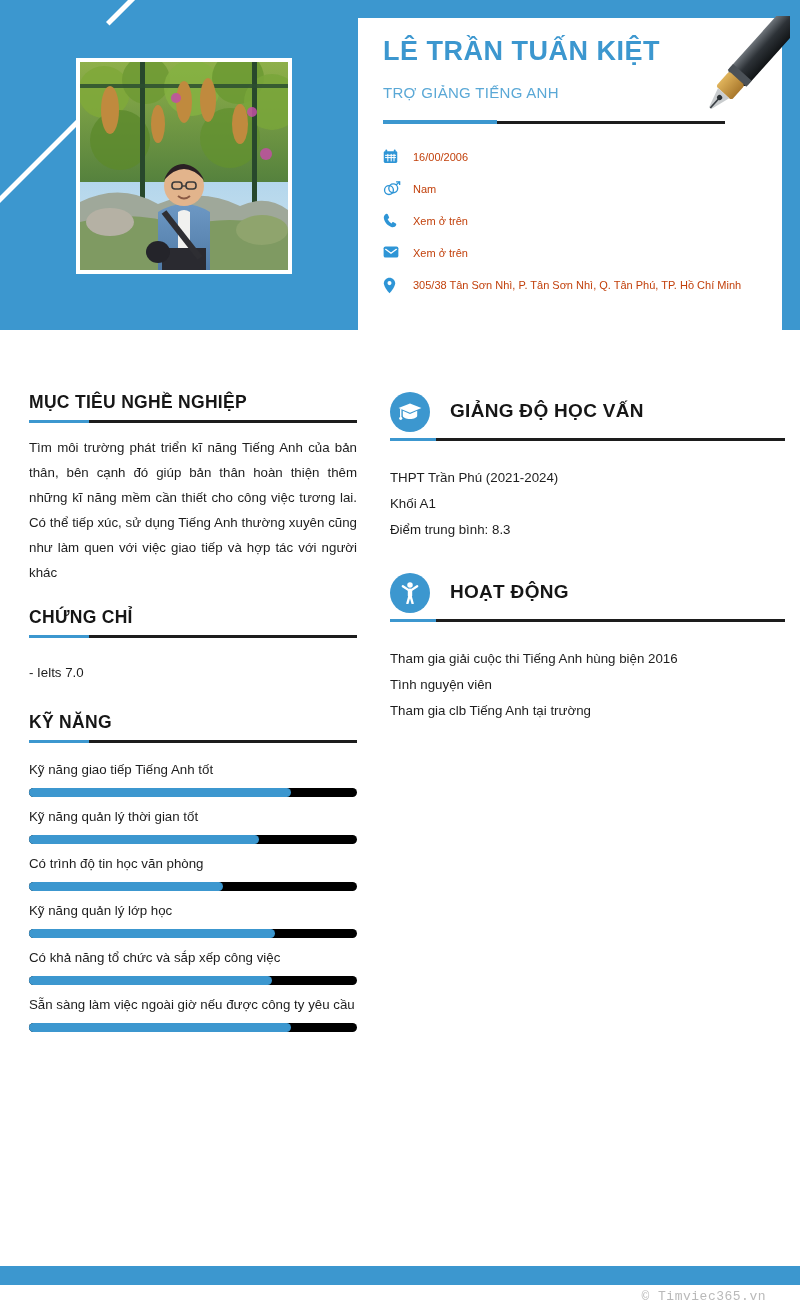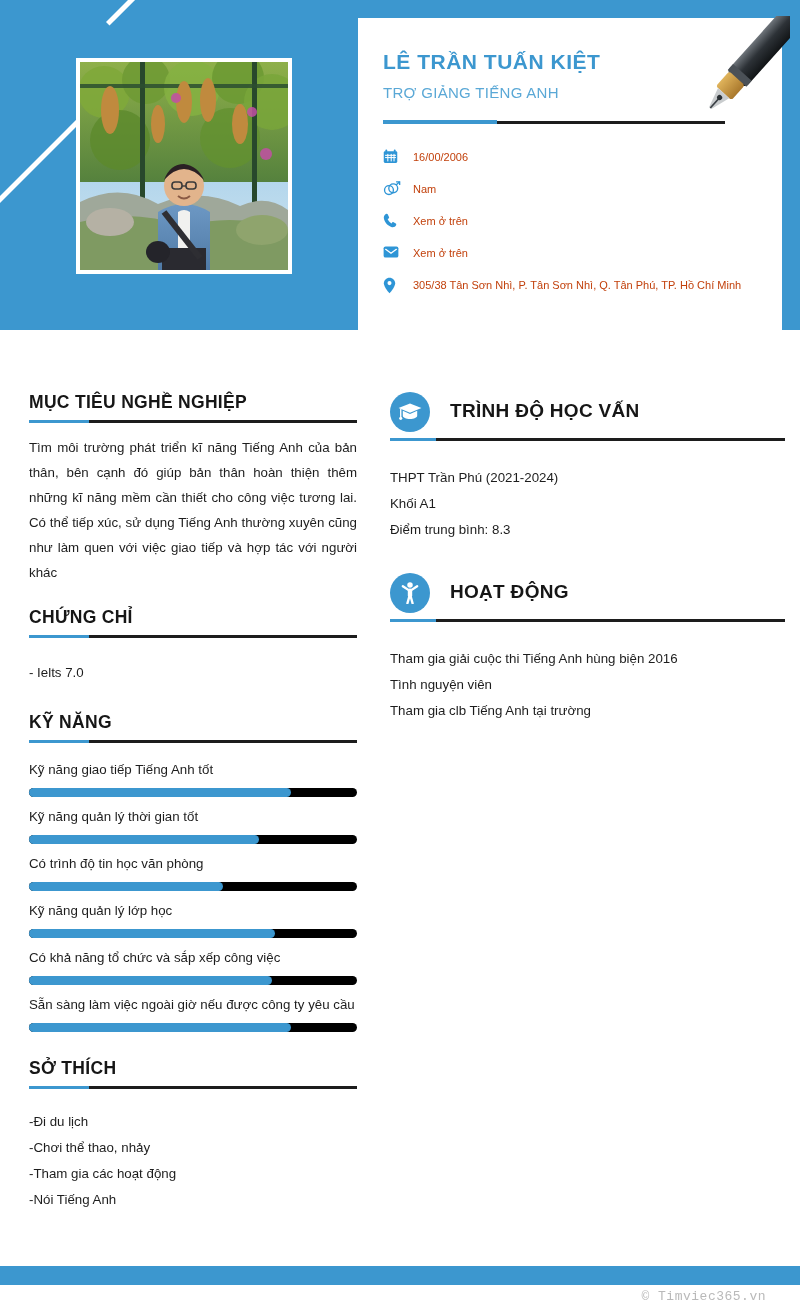--- a/index.html
+++ b/index.html
@@ -20,22 +20,22 @@
   .diag2{left:-12px;top:208px;width:170px;height:5px;transform:rotate(-45deg);}
 
   .photo-frame{
     position:absolute;left:76px;top:58px;width:216px;height:216px;
     background:#ffffff;padding:4px;box-sizing:border-box;
   }
   .photo{position:absolute;left:80px;top:62px;width:208px;height:208px;overflow:hidden;}
   .photo svg{display:block;}
 
   .name{
-    position:absolute;left:383px;top:50px;
-    font-size:21px;font-weight:bold;letter-spacing:.5px;color:#3c97cf;
+    position:absolute;left:383px;top:36px;
+    font-size:27px;font-weight:bold;letter-spacing:.5px;color:#3c97cf;
     white-space:nowrap;
   }
   .job{
     position:absolute;left:383px;top:84px;
     font-size:15px;color:#5aa8d6;letter-spacing:.3px;white-space:nowrap;
   }
   .hdr-rule-blue{position:absolute;left:383px;top:120px;width:114px;height:4px;background:#3c97cf;}
   .hdr-rule-dark{position:absolute;left:497px;top:121px;width:228px;height:3px;background:#1d1d1d;}
   .pen{position:absolute;left:694px;top:16px;width:96px;height:112px;}
 
@@ -303,44 +303,35 @@
       </div>
     </div>
     <div class="skill">
       <div class="skill-name">Sẵn sàng làm việc ngoài giờ nếu được công ty yêu cầu</div>
       <div class="bar">
         <div class="bar-fill" style="width: 80%;"></div>
       </div>
     </div>
   </div>
 
-  <div class="sec" style="margin-top:26px">
-    <div class="sec-title">SỞ THÍCH</div>
-    <div class="rule"></div>
-    <div style="height:8px"></div>
-    <div class="plain-line">-Đi du lịch</div>
-    <div class="plain-line">-Chơi thể thao, nhảy</div>
-    <div class="plain-line">-Tham gia các hoạt động</div>
-    <div class="plain-line">-Nói Tiếng Anh</div>
-  </div>
 </div>
 
 <div class="col-right">
 
   <div class="r-sec">
     <div class="r-head">
       <div class="r-circle">
         <svg width="24" height="20" viewBox="0 0 26 21" fill="#ffffff">
           <path d="M13 1.2 L25.4 6.2 L13 11.2 L0.6 6.2 Z"></path>
           <path d="M5.2 9.2 L5.2 14.6 C5.2 16.6 8.8 18.2 13 18.2 C17.2 18.2 20.8 16.6 20.8 14.6 L20.8 9.2 L13 12.6 Z"></path>
           <rect x="2.2" y="7" width="1.5" height="9.2" rx="0.7"></rect>
           <circle cx="2.95" cy="17.4" r="1.7"></circle>
         </svg>
       </div>
-      <div class="r-title">TRÌNH ĐỘ HỌC VẤN</div>
+      <div class="r-title">GIẢNG ĐỘ HỌC VẤN</div>
     </div>
     <div class="r-rule"></div>
     <div class="r-line">THPT Trần Phú (2021-2024)</div>
     <div class="r-line">Khối A1</div>
     <div class="r-line">Điểm trung bình: 8.3</div>
   </div>
 
   <div class="r-sec" style="margin-top:30px">
     <div class="r-head">
       <div class="r-circle">

